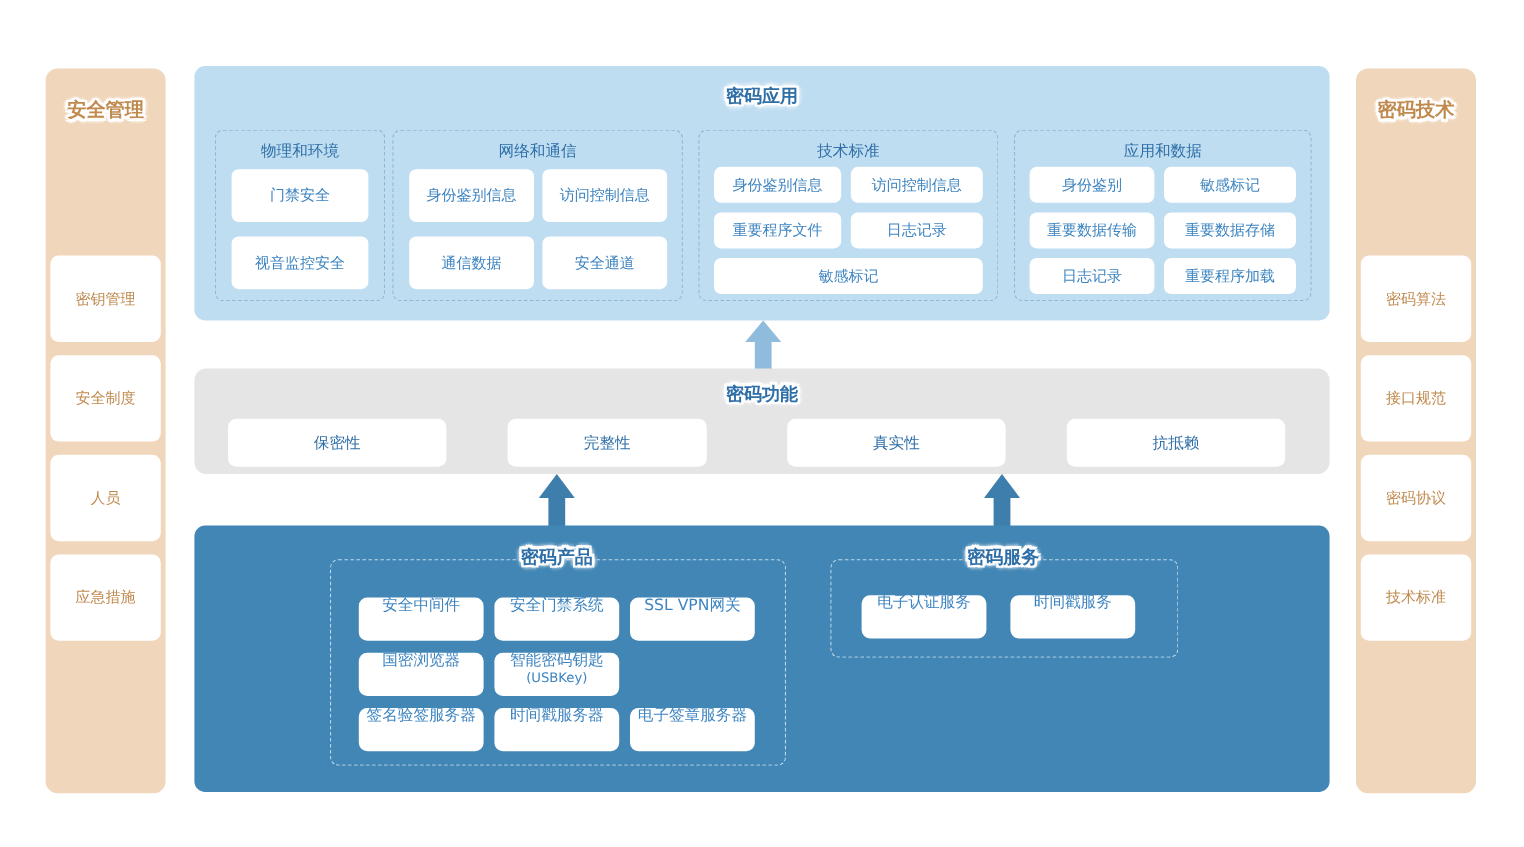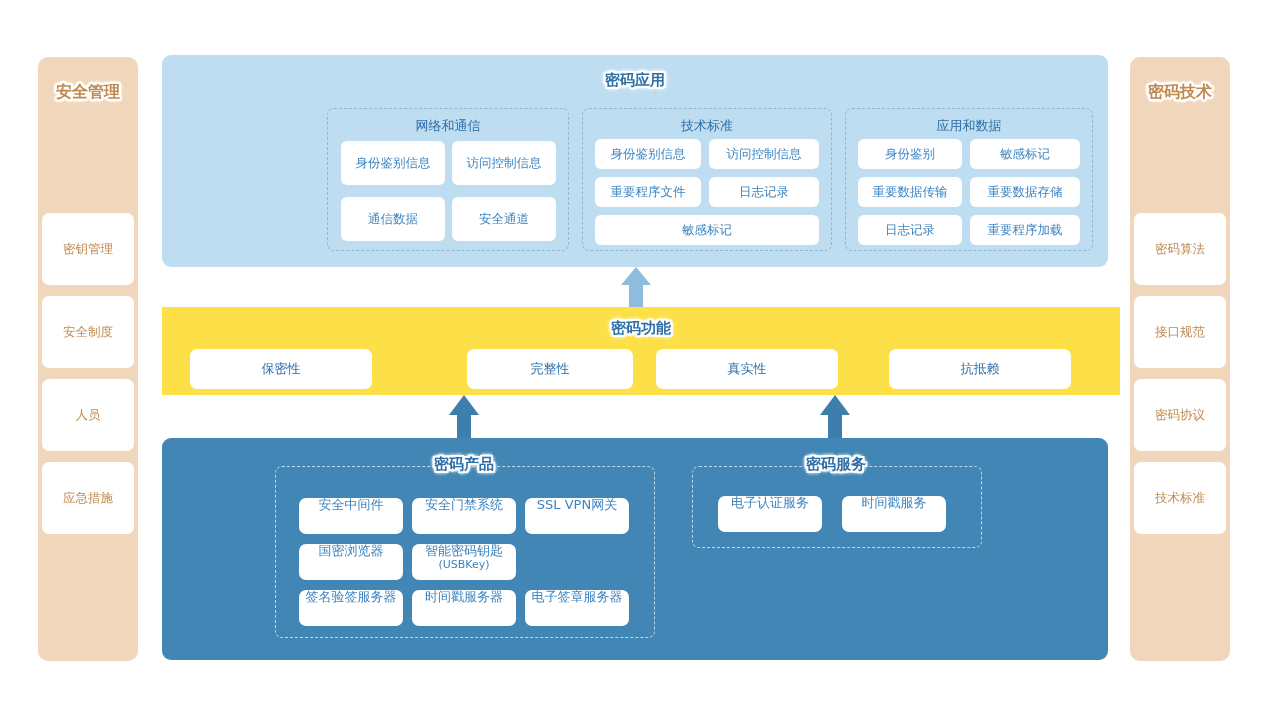--- a/index.html
+++ b/index.html
@@ -52,21 +52,21 @@
   }
   .chip{
     position:absolute;background:#ffffff;border-radius:6px;
     display:flex;align-items:center;justify-content:center;
     font-size:12.5px;color:#3d84c0;text-align:center;line-height:1.15;
   }
 
   
   .panel-func{
     position:absolute;left:162px;top:307px;width:946px;height:88px;
-    background:#fde047;border-radius:0;padding-left:12px;
+    background:#e5e5e5;border-radius:10px;
   }
   .title-func{top:12px;color:#2f6fa8;}
   .func-chip{
     position:absolute;top:42px;height:40px;background:#ffffff;border-radius:7px;
     display:flex;align-items:center;justify-content:center;
     font-size:13px;color:#2f6fa8;
   }
 
   
   .panel-prod{
@@ -125,20 +125,29 @@
       <span>密码协议</span>
     </div>
     <div class="side-card" style="left:4px;top:405px;width:92px;height:72px;">
       <span>技术标准</span>
     </div>
   </div>
 
   <div class="panel-app">
     <div class="panel-title title-app">密码应用</div>
 
+    <div class="group" style="left:17px;top:53px;width:140px;height:141px;">
+      <div class="group-title">物理和环境</div>
+      <div class="chip" style="left:13px;top:32px;width:114px;height:44px;">
+        <span>门禁安全</span>
+      </div>
+      <div class="chip" style="left:13px;top:88px;width:114px;height:44px;">
+        <span>视音监控安全</span>
+      </div>
+    </div>
 
     <div class="group" style="left:165px;top:53px;width:240px;height:141px;">
       <div class="group-title">网络和通信</div>
       <div class="chip" style="left:13px;top:32px;width:104px;height:44px;">
         <span>身份鉴别信息</span>
       </div>
       <div class="chip" style="left:124px;top:32px;width:104px;height:44px;">
         <span>访问控制信息</span>
       </div>
       <div class="chip" style="left:13px;top:88px;width:104px;height:44px;">
@@ -194,21 +203,21 @@
   <div class="arrow" style="left:618px;top:267px;width:36px;height:40px;">
     <div class="head" style="top:0;border-bottom:18px solid #8fbcdd;"></div>
     <div class="shaft" style="top:17px;width:14px;height:24px;background:#8fbcdd;"></div>
   </div>
 
   <div class="panel-func">
     <div class="panel-title title-func">密码功能</div>
     <div class="func-chip" style="left:28px;width:182px;">
       <span>保密性</span>
     </div>
-    <div class="func-chip" style="left:261px;width:166px;margin-left:44px;">
+    <div class="func-chip" style="left:261px;width:166px;">
       <span>完整性</span>
     </div>
     <div class="func-chip" style="left:494px;width:182px;">
       <span>真实性</span>
     </div>
     <div class="func-chip" style="left:727px;width:182px;">
       <span>抗抵赖</span>
     </div>
   </div>
 

